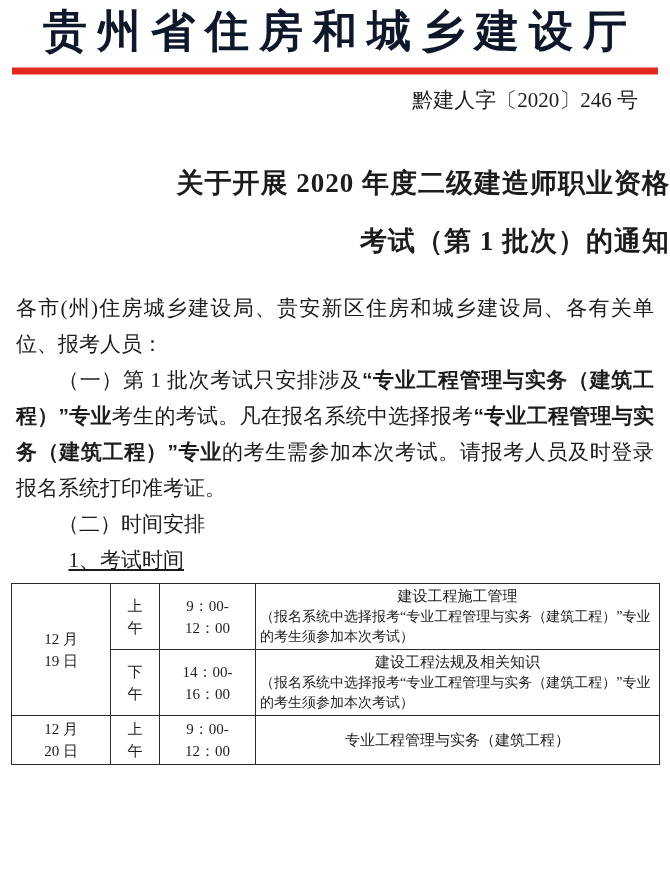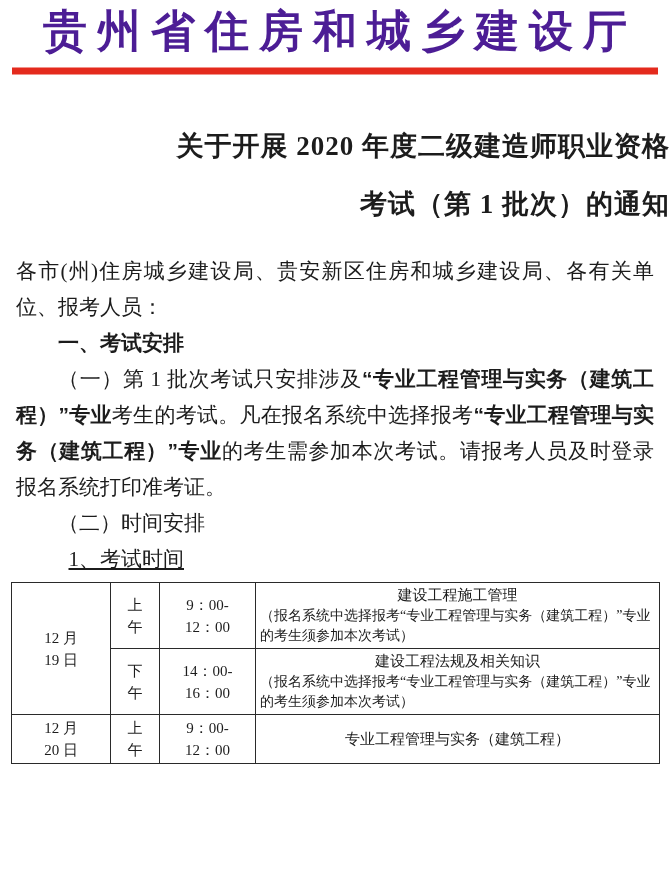--- a/index.html
+++ b/index.html
@@ -8,21 +8,21 @@
     font-family:"Liberation Serif","DejaVu Serif",serif;
     color:#1c1c1c;
   }
   .page{position:relative;width:670px;height:874px;}
 
   
   .masthead{
     margin:6px 10px 0;
     text-align:center;
     font-size:44px;line-height:52px;font-weight:700;
-    color:#4c1d95;
+    color:#0f172a;
     letter-spacing:10px;text-indent:10px;
     white-space:nowrap;
   }
   .red-rule{
     margin:9px 12px 0;
     height:6px;background:#e42a1d;
     border-top:1px solid #f2938c;border-bottom:1px solid #f2938c;
   }
   .doc-number{
     margin:13px 32px 0;
@@ -75,31 +75,31 @@
 </style>
 </head>
 <body>
 
 <div class="page">
 
   <div class="masthead">贵州省住房和城乡建设厅</div>
 
   <div class="red-rule"></div>
 
+  <div class="doc-number">黔建人字〔2020〕246 号</div>
 
   <div class="doc-title">
     <div>关于开展 2020 年度二级建造师职业资格</div>
     <div>考试（第 1 批次）的通知</div>
   </div>
 
   <div class="content">
     <p>各市(州)住房城乡建设局、贵安新区住房和城乡建设局、各有关单位、报考人员：</p>
 
 
-    <p class="heading-bold">一、考试安排</p>
 
     <p class="indent"><span>（一）第 1 批次考试只安排涉及</span><span class="hei">“专业工程管理与实务（建筑工程）”专业</span><span>考生的考试。凡在报名系统中选择报考</span><span class="hei">“专业工程管理与实务（建筑工程）”专业</span><span>的考生需参加本次考试。请报考人员及时登录报名系统打印准考证。</span></p>
 
     <p class="indent">（二）时间安排</p>
 
     <p class="indent-25">1、考试时间</p>
   </div>
 
   <table class="schedule">
     <tbody>

